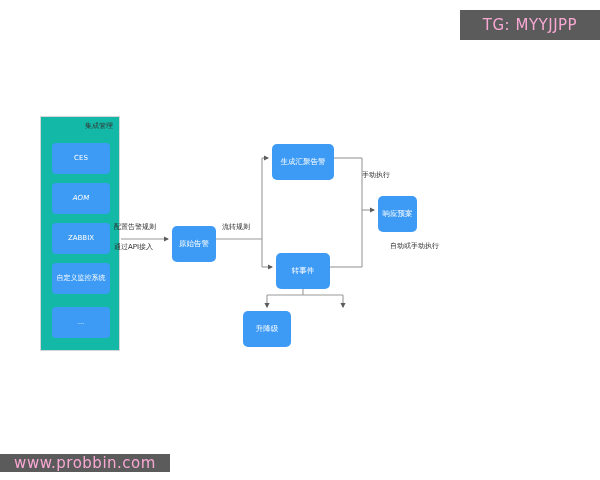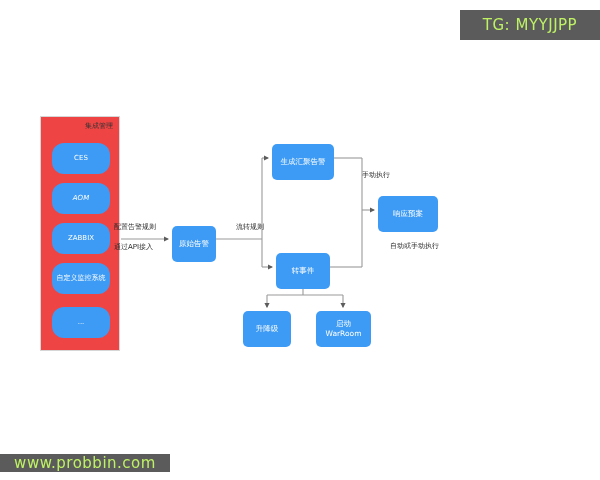--- a/index.html
+++ b/index.html
@@ -19,21 +19,21 @@
     position: absolute;
     left: 0; top: 0;
     width: 600px;
     height: 480px;
   }
 
   
   .badge {
     position: absolute;
     background: #5b5b5b;
-    color: #bef264;
+    color: #f9a8d4;
     display: flex;
     align-items: center;
     justify-content: center;
     letter-spacing: 0.5px;
   }
   #tg-badge {
     right: 0;
     top: 10px;
     width: 140px;
     height: 30px;
@@ -47,41 +47,41 @@
     font-size: 15px;
   }
 
   
   #sidebar {
     position: absolute;
     left: 40px;
     top: 116px;
     width: 80px;
     height: 235px;
-    background: #ef4444;
+    background: #14b8a6;
     border: 1px solid #d6d6d6;
     box-sizing: border-box;
     padding-left: 15px;
   }
   #sidebar-title {
     position: absolute;
     left: 0; right: 6px;
     top: 4px;
     text-align: right;
     font-size: 7px;
     color: #333333;
     line-height: 10px;
   }
   .side-item {
     position: absolute;
     left: 11px;
     width: 58px;
     height: 31px;
     background: #3d9bf5;
-    border-radius: 12px;
+    border-radius: 4px;
     color: #ffffff;
     font-size: 7px;
     display: flex;
     align-items: center;
     justify-content: center;
     line-height: 9px;
     padding: 0 2px;
     box-sizing: border-box;
   }
   #side-0 { top: 26px; }
@@ -101,36 +101,36 @@
     display: flex;
     align-items: center;
     justify-content: center;
     text-align: center;
     padding: 18px 3px;
     box-sizing: border-box;
     white-space: pre-line;
   }
   #node-raw      { left: 172px; top: 226px; width: 44px; height: 27px; }
   #node-agg      { left: 272px; top: 144px; width: 62px; height: 28px; }
-  #node-plan     { left: 378px; top: 196px; width: 60px; height: 28px; }
+  #node-plan     { left: 378px; top: 196px; width: 39px; height: 28px; }
   #node-event    { left: 276px; top: 253px; width: 54px; height: 28px; }
   #node-escalate { left: 243px; top: 311px; width: 48px; height: 28px; }
   #node-warroom  { left: 316px; top: 311px; width: 55px; height: 28px; }
 
   
   .edge-label {
     position: absolute;
     font-size: 7px;
     color: #2b2b2b;
     line-height: 10px;
     white-space: nowrap;
   }
   #lbl-rule    { left: 114px; top: 222px; }
   #lbl-api     { left: 114px; top: 242px; text-align: right; }
-  #lbl-flow    { left: 236px; top: 222px; }
+  #lbl-flow    { left: 222px; top: 222px; }
   #lbl-manual  { left: 362px; top: 170px; }
   #lbl-auto    { left: 362px; top: 241px; padding-left: 28px; }
 </style>
 </head>
 <body>
 
 <div id="canvas">
 
   <svg width="600" height="480" style="position:absolute;left:0;top:0;">
     <defs>
@@ -172,22 +172,20 @@
     <div class="side-item" id="side-2">ZABBIX</div>
     <div class="side-item" id="side-3">自定义监控系统</div>
     <div class="side-item" id="side-4">...</div>
   </div>
 
   <div class="node" id="node-raw">原始告警</div>
   <div class="node" id="node-agg">生成汇聚告警</div>
   <div class="node" id="node-plan">响应预案</div>
   <div class="node" id="node-event">转事件</div>
   <div class="node" id="node-escalate">升降级</div>
-  <div class="node" id="node-warroom">启动
-WarRoom</div>
 
   <div class="edge-label" id="lbl-rule">配置告警规则</div>
   <div class="edge-label" id="lbl-api">通过API接入</div>
   <div class="edge-label" id="lbl-flow">流转规则</div>
   <div class="edge-label" id="lbl-manual">手动执行</div>
   <div class="edge-label" id="lbl-auto">自动或手动执行</div>
 
   <div class="badge" id="tg-badge">TG: MYYJJPP</div>
   <div class="badge" id="site-badge">www.probbin.com</div>
 

